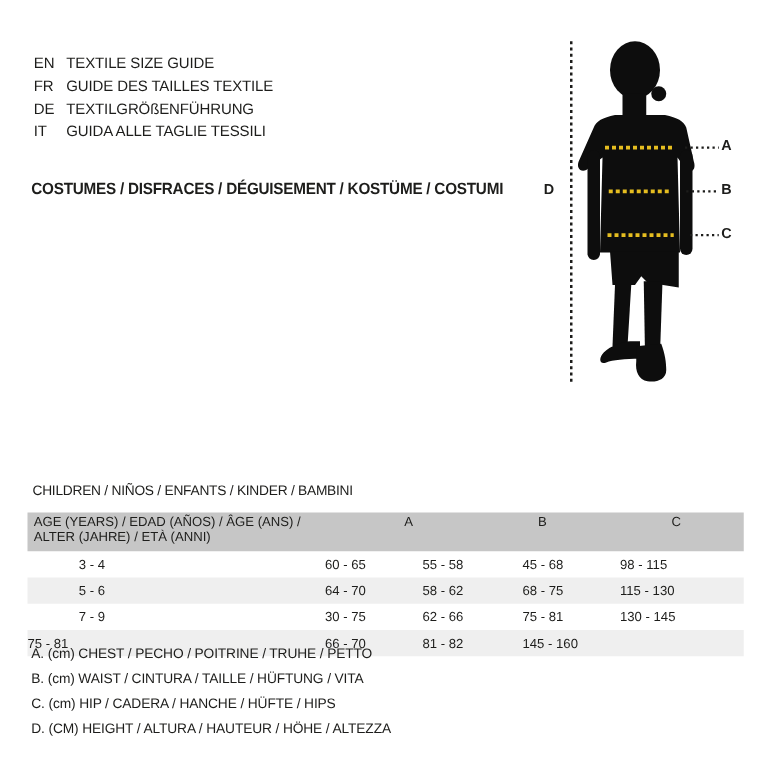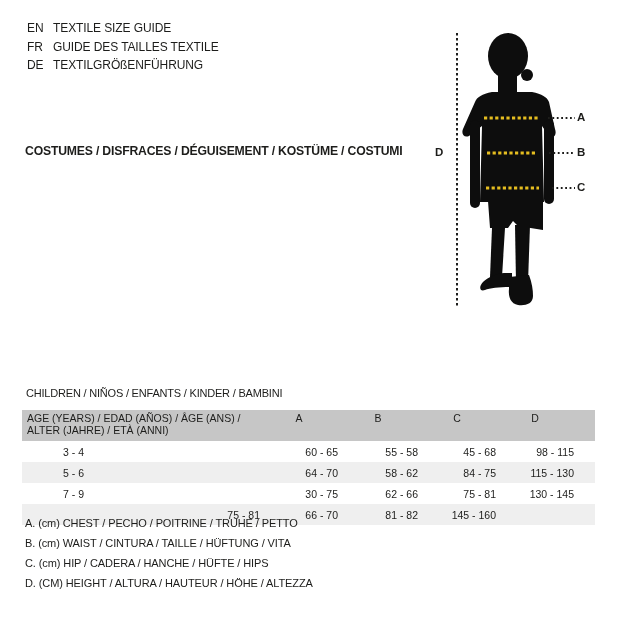--- a/index.html
+++ b/index.html
@@ -2,67 +2,71 @@
 <html><head>
 <meta charset="utf-8">
 <style>
   * { margin:0; padding:0; box-sizing:border-box; }
   html,body { background:#fff; }
   .page {
     position:relative; width:620px; height:620px; background:#ffffff;
     font-family:"Liberation Sans", sans-serif; color:#1d1d1b; overflow:hidden;
   }
   
-  .lang-list { position:absolute; left:27px; top:19px; font-size:12px; letter-spacing:-0.1px; }
+  .lang-list { position:absolute; left:27px; top:41px; font-size:12px; letter-spacing:-0.1px; }
   .lang-row { display:flex; height:18.4px; align-items:center; white-space:nowrap; }
   .lang-code { width:26px; flex:0 0 26px; }
   
   .category {
     position:absolute; left:25px; top:143px; font-size:13px; font-weight:700;
     letter-spacing:-0.2px; white-space:nowrap; transform:scaleX(0.94); transform-origin:left center;
   }
   
   .figure { position:absolute; left:430px; top:25px; width:170px; height:290px; }
   .figure svg { position:absolute; left:0; top:0; }
   .m-label { position:absolute; font-size:11.5px; font-weight:700; line-height:13px; }
   .m-label.a { left:147px; top:86px; }
   .m-label.b { left:147px; top:121px; }
   .m-label.c { left:147px; top:156px; }
   .m-label.d { left:5px;  top:121px; }
   
   .section-title { position:absolute; left:26px; top:387px; font-size:11px; letter-spacing:-0.2px; white-space:nowrap; }
   .size-table { position:absolute; left:22px; top:410px; width:573px; font-size:10.5px; }
   .t-row { display:grid; grid-template-columns:238px 78px 80px 78px 78px; }
-  .t-head { background:#c6c6c6; min-height:31px; padding-top:3px; padding-bottom:3px; }
+  .t-head { background:#c6c6c6; min-height:31px; padding-top:3px; padding-bottom:3px;gap:28px; }
   .t-head .age-cell { padding-left:5px; line-height:11.5px; }
   .t-head .num { text-align:center; line-height:11.5px; }
   .t-body .t-row { height:21px; align-items:center; }
   .t-body .t-row:nth-child(even) { background:#efefef; }
   .t-body .age-cell { padding-left:5px;margin-left:36px; }
-  .t-body .num { text-align:right; }
+  .t-body .num { text-align:left; }
   
   .legend { position:absolute; left:25px; top:513px; font-size:11px; line-height:20px; letter-spacing:-0.1px; white-space:nowrap; }
 </style>
 </head>
 <body>
 
 <div class="page">
 
   <section class="lang-list">
     <div class="lang-row">
       <span class="lang-code">EN</span>
       <span class="lang-label">TEXTILE SIZE GUIDE</span>
     </div>
     <div class="lang-row">
       <span class="lang-code">FR</span>
       <span class="lang-label">GUIDE DES TAILLES TEXTILE</span>
     </div>
     <div class="lang-row">
       <span class="lang-code">DE</span>
       <span class="lang-label">TEXTILGRÖßENFÜHRUNG</span>
+    </div>
+    <div class="lang-row">
+      <span class="lang-code">IT</span>
+      <span class="lang-label">GUIDA ALLE TAGLIE TESSILI</span>
     </div>
   </section>
 
   <h1 class="category">COSTUMES / DISFRACES / DÉGUISEMENT / KOSTÜME / COSTUMI</h1>
 
   <div class="figure">
     <svg width="170" height="290" viewBox="0 0 170 290">
 
       <line x1="27" y1="8" x2="27" y2="283" stroke="#1d1d1b" stroke-width="2" stroke-dasharray="2.4 2.6"></line>
 
@@ -112,21 +116,21 @@
         <div class="age-cell">3 - 4</div>
         <div class="num">60 - 65</div>
         <div class="num">55 - 58</div>
         <div class="num">45 - 68</div>
         <div class="num">98 - 115</div>
       </div>
       <div class="t-row">
         <div class="age-cell">5 - 6</div>
         <div class="num">64 - 70</div>
         <div class="num">58 - 62</div>
-        <div class="num">84 - 75</div>
+        <div class="num">68 - 75</div>
         <div class="num">115 - 130</div>
       </div>
       <div class="t-row">
         <div class="age-cell">7 - 9</div>
         <div class="num">30 - 75</div>
         <div class="num">62 - 66</div>
         <div class="num">75 - 81</div>
         <div class="num">130 - 145</div>
       </div>
       <div class="t-row">

